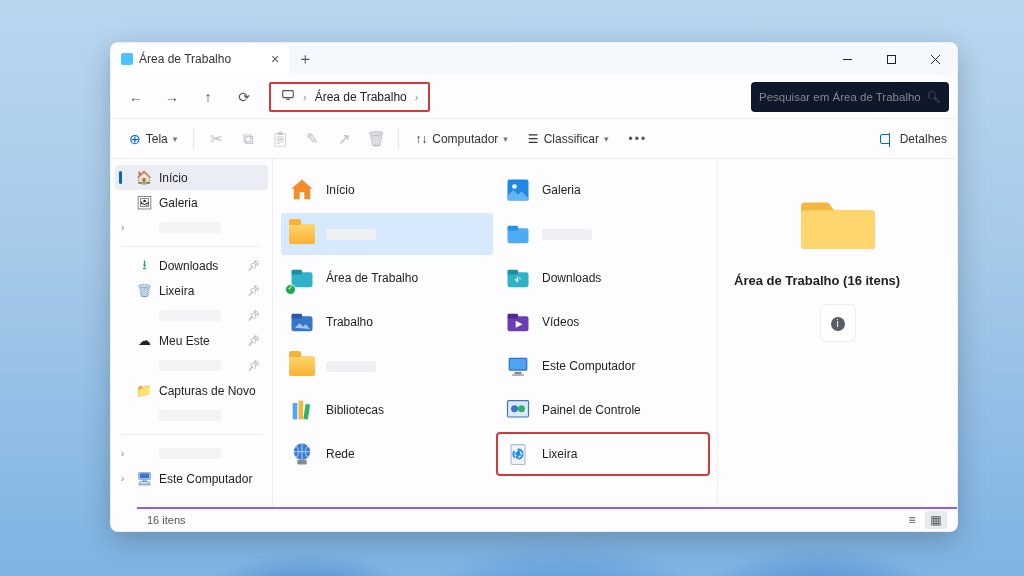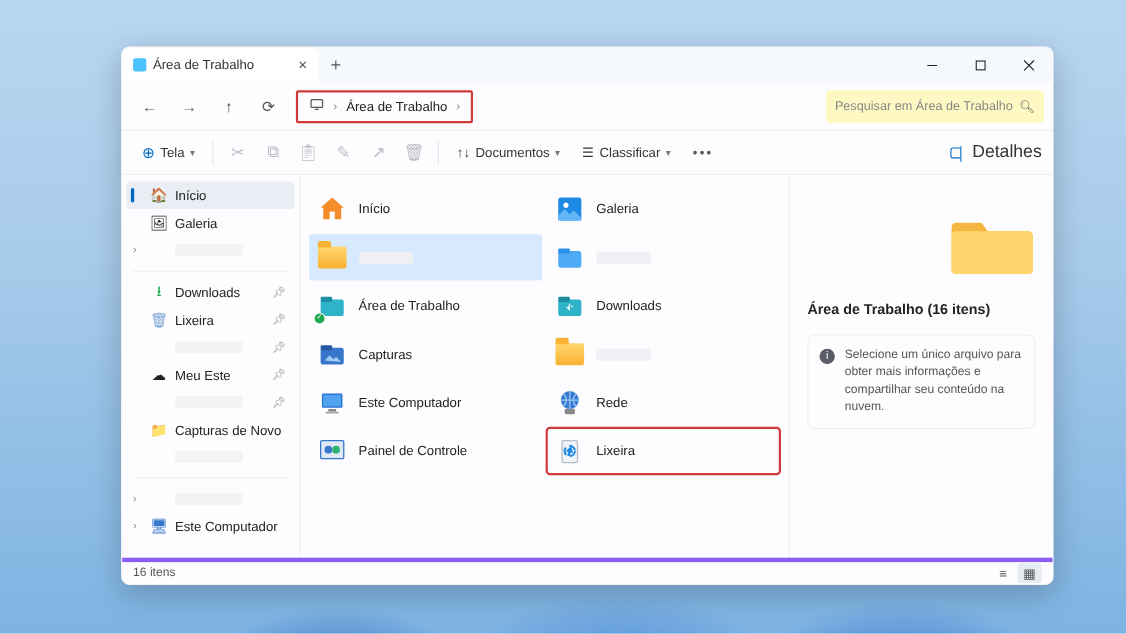--- a/index.html
+++ b/index.html
@@ -38,56 +38,56 @@
   .nav-btn { width: 34px; height: 34px; display: flex; align-items: center; justify-content: center; color: #555; cursor: pointer; border-radius: 4px; font-size: 14px; }
   .path-box {
     display: flex; align-items: center; gap: 8px; height: 30px; padding: 0 10px;
     border: 2px solid #d23a3a; border-radius: 2px; margin-left: 6px;
     font-size: 12px; color: #222;
   }
   .path-box .chev { color: #888; font-size: 11px; }
   .search {
     margin-left: auto; width: 198px; height: 30px; border-radius: 4px;
     display: flex; align-items: center; padding: 0 8px; font-size: 11.5px; color: #888;
-    background: #fef9c3;
+    background: #0f172a;
   }
   .search .sicon { margin-left: auto; color: #666; }
   .cmdbar { display: flex; align-items: center; height: 40px; padding: 0 10px; border-bottom: 1px solid #eceef2; gap: 4px; font-size: 12px; color: #333; }
   .cmd { display: flex; align-items: center; gap: 5px; padding: 4px 8px; border-radius: 4px; cursor: pointer; }
   .cmd-icon { color: #0067c0; font-size: 14px; }
   .sep { width: 1px; height: 22px; background: #e2e4e9; margin: 0 4px; }
   .gray-icon { color: #b9bcc2; font-size: 15px; width: 28px; text-align: center; cursor: pointer; }
   .dots { margin-left: 2px; letter-spacing: 2px; color: #555; cursor: pointer; padding: 0 6px; }
-  .details-btn { margin-left: auto; display: flex; align-items: center; gap: 6px; font-size: 16px; color: #333; cursor: pointer; }
+  .details-btn { margin-left: auto; display: flex; align-items: center; gap: 6px; font-size: 12px; color: #333; cursor: pointer; }
   .details-btn .dicon { width: 14px; height: 10px; border: 1.5px solid #0067c0; border-radius: 2px; position: relative; }
   .details-btn .dicon::after { content: ''; position: absolute; right: -3px; top: -2px; width: 6px; height: 14px; background: #fff; border-left: 1.5px solid #0067c0; }
   .body { flex: 1; display: flex; overflow: hidden; }
   .sidebar { width: 162px; border-right: 1px solid #eceef2; overflow-y: auto; padding: 6px 4px; }
   .side-item { display: flex; align-items: center; gap: 7px; padding: 5px 8px 5px 22px; font-size: 12px; color: #222; cursor: pointer; border-radius: 4px; position: relative; }
   .side-item.active { background: #eaeef4; }
   .side-item.active::before { content: ''; position: absolute; left: 4px; top: 6px; bottom: 6px; width: 3px; background: #0067c0; border-radius: 2px; }
   .side-item .exp { position: absolute; left: 6px; color: #888; font-size: 10px; }
   .side-item .pin { margin-left: auto; color: #888; font-size: 10px; }
   .side-ic { width: 15px; height: 15px; display: inline-flex; align-items: center; justify-content: center; font-size: 13px; }
   .side-divider { height: 1px; background: #eceef2; margin: 6px 6px; }
   .side-blur { color: transparent; background: #f2f3f5; border-radius: 3px; height: 11px; width: 62px; }
   .content { flex: 1; display: flex; overflow: hidden; }
   .filegrid { flex: 1; padding: 10px 8px; display: grid; grid-template-columns: 1fr 1fr; grid-auto-rows: 42px; gap: 2px 4px; align-content: start; overflow: auto; }
   .file-item { display: flex; align-items: center; gap: 9px; padding: 3px 6px; border-radius: 3px; cursor: pointer; font-size: 12px; color: #222; }
   .file-item.selected { background: #d7e9ff; }
   .file-item.highlight { outline: 2px solid #d23a3a; outline-offset: -1px; }
   .fic { width: 30px; height: 30px; display: flex; align-items: center; justify-content: center; font-size: 24px; flex-shrink: 0; }
   .fic svg { width: 28px; height: 28px; }
   .blur-label { background: #eef0f3; border-radius: 3px; width: 50px; height: 11px; }
-  .preview { width: 240px; border-left: 1px solid #eceef2; padding: 26px 16px; display: flex; flex-direction: column; align-items: flex-end; }
+  .preview { width: 240px; border-left: 1px solid #eceef2; padding: 26px 16px; display: flex; flex-direction: column; align-items: center; }
   .preview-icon { width: 78px; height: 68px; margin-bottom: 20px; }
   .preview-title { font-size: 13px; font-weight: 600; color: #222; margin-bottom: 16px; align-self: flex-start; }
   .preview-hint { display: flex; gap: 9px; font-size: 11px; color: #555; line-height: 1.45; padding: 10px; border: 1px solid #eceef2; border-radius: 6px; }
   .preview-hint .info { width: 14px; height: 14px; border-radius: 50%; background: #5a5d65; color: #fff; font-size: 10px; display: flex; align-items: center; justify-content: center; flex-shrink: 0; margin-top: 2px; }
-  .statusbar { height: 24px; border-top: 4px solid #8b5cf6; display: flex; align-items: center; padding: 0 10px; font-size: 11px; color: #555; }
+  .statusbar { height: 24px; border-top: 2px solid #8b5cf6; display: flex; align-items: center; padding: 0 10px; font-size: 11px; color: #555; margin-left: 26px; }
   .statusbar .view-toggle { margin-left: auto; display: flex; gap: 2px; }
   .vt { width: 22px; height: 18px; display: flex; align-items: center; justify-content: center; cursor: pointer; color: #555; font-size: 12px; border-radius: 3px; }
   .vt.active { background: #e6ebf2; }
   
   .folder-y { background: linear-gradient(180deg,#ffd66e,#f9b233); width: 26px; height: 20px; border-radius: 2px; position: relative; }
   .folder-y::before { content:''; position: absolute; top:-5px; left:0; width:12px; height:6px; background:#f9b233; border-radius:2px 2px 0 0; }
   .sync-badge { position:absolute; bottom:-2px; left:-2px; width:11px; height:11px; border-radius:50%; background:#1fa94e; border:1.5px solid #fff; }
   .sync-badge::after { content:'✓'; color:#fff; font-size:7px; position:absolute; top:-1px; left:1.5px; }
 </style>
 </head>
@@ -153,21 +153,21 @@
     <div class="sep"></div>
     <span class="gray-icon">✂</span>
     <span class="gray-icon">⧉</span>
     <span class="gray-icon">📋︎</span>
     <span class="gray-icon">✎</span>
     <span class="gray-icon">↗</span>
     <span class="gray-icon">🗑︎</span>
     <div class="sep"></div>
     <div class="cmd">
       <span>↑↓</span>
-      <span>Documentos</span>
+      <span>Computador</span>
       <span style="color:#777;font-size:9px">▾</span>
     </div>
     <div class="cmd">
       <span>☰</span>
       <span>Classificar</span>
       <span style="color:#777;font-size:9px">▾</span>
     </div>
     <span class="dots">•••</span>
     <div class="details-btn">
       <span class="dicon"></span>
@@ -293,21 +293,31 @@
           <span>Downloads</span>
         </div>
         <div class="file-item">
           <span class="fic">
               <svg viewBox="0 0 24 24">
                 <rect x="3" y="7" width="18" height="13" rx="2" fill="#3776c8"></rect>
                 <rect x="3" y="5" width="9" height="4" rx="1" fill="#2559a1"></rect>
                 <path fill="#a1caf5" d="M6 17l4-4 3 3 2-2 4 4z"></path>
               </svg>
             </span>
-          <span>Capturas</span>
+          <span>Trabalho</span>
+        </div>
+        <div class="file-item">
+          <span class="fic">
+              <svg viewBox="0 0 24 24">
+                <rect x="3" y="7" width="18" height="13" rx="2" fill="#6a3db5"></rect>
+                <rect x="3" y="5" width="9" height="4" rx="1" fill="#4e2a8c"></rect>
+                <path fill="#fff" d="M10 11l6 3-6 3z"></path>
+              </svg>
+            </span>
+          <span>Vídeos</span>
         </div>
         <div class="file-item">
           <span class="fic">
               <span class="folder-y"></span>
             </span>
           <span class="blur-label"></span>
         </div>
         <div class="file-item">
           <span class="fic">
               <svg viewBox="0 0 24 24">
@@ -315,36 +325,46 @@
                 <rect x="5" y="6" width="14" height="9" fill="#4fa3ef"></rect>
                 <rect x="9" y="17" width="6" height="2" fill="#888"></rect>
                 <rect x="7" y="19" width="10" height="1.5" fill="#aaa"></rect>
               </svg>
             </span>
           <span>Este Computador</span>
         </div>
         <div class="file-item">
           <span class="fic">
               <svg viewBox="0 0 24 24">
+                <rect x="4" y="6" width="4" height="14" fill="#4dabf5"></rect>
+                <rect x="9" y="4" width="4" height="16" fill="#f4b63f"></rect>
+                <rect x="14" y="7" width="4" height="13" fill="#2eb36e" transform="rotate(8 16 14)"></rect>
+              </svg>
+            </span>
+          <span>Bibliotecas</span>
+        </div>
+        <div class="file-item">
+          <span class="fic">
+              <svg viewBox="0 0 24 24">
+                <rect x="3" y="4" width="18" height="14" rx="1" fill="#dfe9f5" stroke="#3776c8"></rect>
+                <circle cx="9" cy="11" r="3" fill="#3776c8"></circle>
+                <circle cx="15" cy="11" r="3" fill="#2eb36e"></circle>
+              </svg>
+            </span>
+          <span>Painel de Controle</span>
+        </div>
+        <div class="file-item">
+          <span class="fic">
+              <svg viewBox="0 0 24 24">
                 <circle cx="12" cy="10" r="7" fill="#3a7bd5"></circle>
                 <path stroke="#9cc7f3" stroke-width="1" fill="none" d="M5 10h14M12 3v14M7 5c3 3 3 7 0 10M17 5c-3 3-3 7 0 10"></path>
                 <rect x="8" y="17" width="8" height="4" rx="1" fill="#888"></rect>
               </svg>
             </span>
           <span>Rede</span>
-        </div>
-        <div class="file-item">
-          <span class="fic">
-              <svg viewBox="0 0 24 24">
-                <rect x="3" y="4" width="18" height="14" rx="1" fill="#dfe9f5" stroke="#3776c8"></rect>
-                <circle cx="9" cy="11" r="3" fill="#3776c8"></circle>
-                <circle cx="15" cy="11" r="3" fill="#2eb36e"></circle>
-              </svg>
-            </span>
-          <span>Painel de Controle</span>
         </div>
         <div class="file-item highlight">
           <span class="fic">
               <svg viewBox="0 0 24 24">
                 <rect x="6" y="4" width="12" height="17" rx="1" fill="#f0f3f7" stroke="#b4bcc6"></rect>
                 <path fill="#1e88e5" d="M12 8l3 5h-2v3h-2v-3H9z" transform="rotate(15 12 12)"></path>
                 <circle cx="12" cy="12" r="4" fill="none" stroke="#1e88e5" stroke-width="1.6" stroke-dasharray="6 3"></circle>
               </svg>
             </span>
           <span>Lixeira</span>
@@ -352,21 +372,20 @@
       </div>
 
       <div class="preview">
         <svg class="preview-icon" viewBox="0 0 80 70">
           <path fill="#f4b63f" d="M6 18h24l6 8h38a4 4 0 014 4v32a4 4 0 01-4 4H6a4 4 0 01-4-4V22a4 4 0 014-4z"></path>
           <path fill="#ffd66e" d="M6 26h68a4 4 0 014 4v32a4 4 0 01-4 4H6a4 4 0 01-4-4V30a4 4 0 014-4z"></path>
         </svg>
         <div class="preview-title">Área de Trabalho (16 itens)</div>
         <div class="preview-hint">
           <span class="info">i</span>
-          <span>Selecione um único arquivo para obter mais informações e compartilhar seu conteúdo na nuvem.</span>
         </div>
       </div>
     </div>
   </div>
 
   <div class="statusbar">
     <span>16 itens</span>
     <div class="view-toggle">
       <div class="vt">≡</div>
       <div class="vt active">▦</div>

